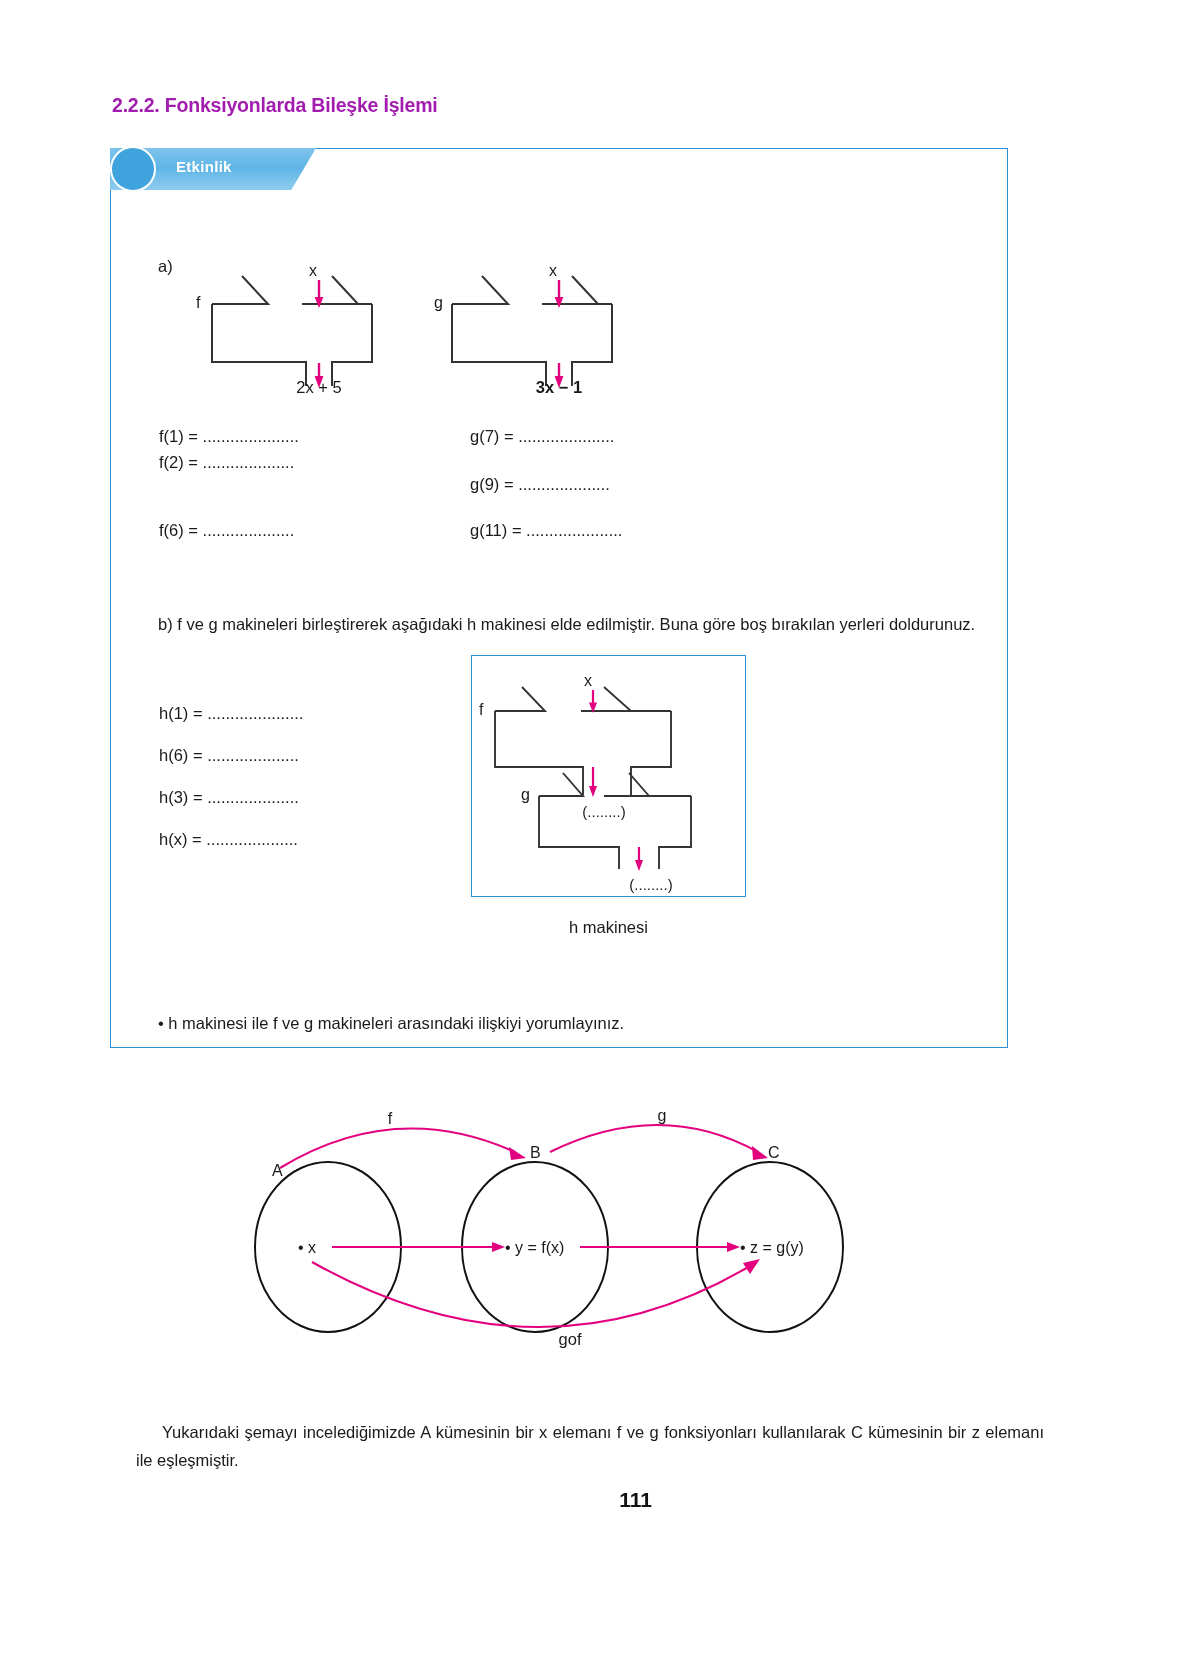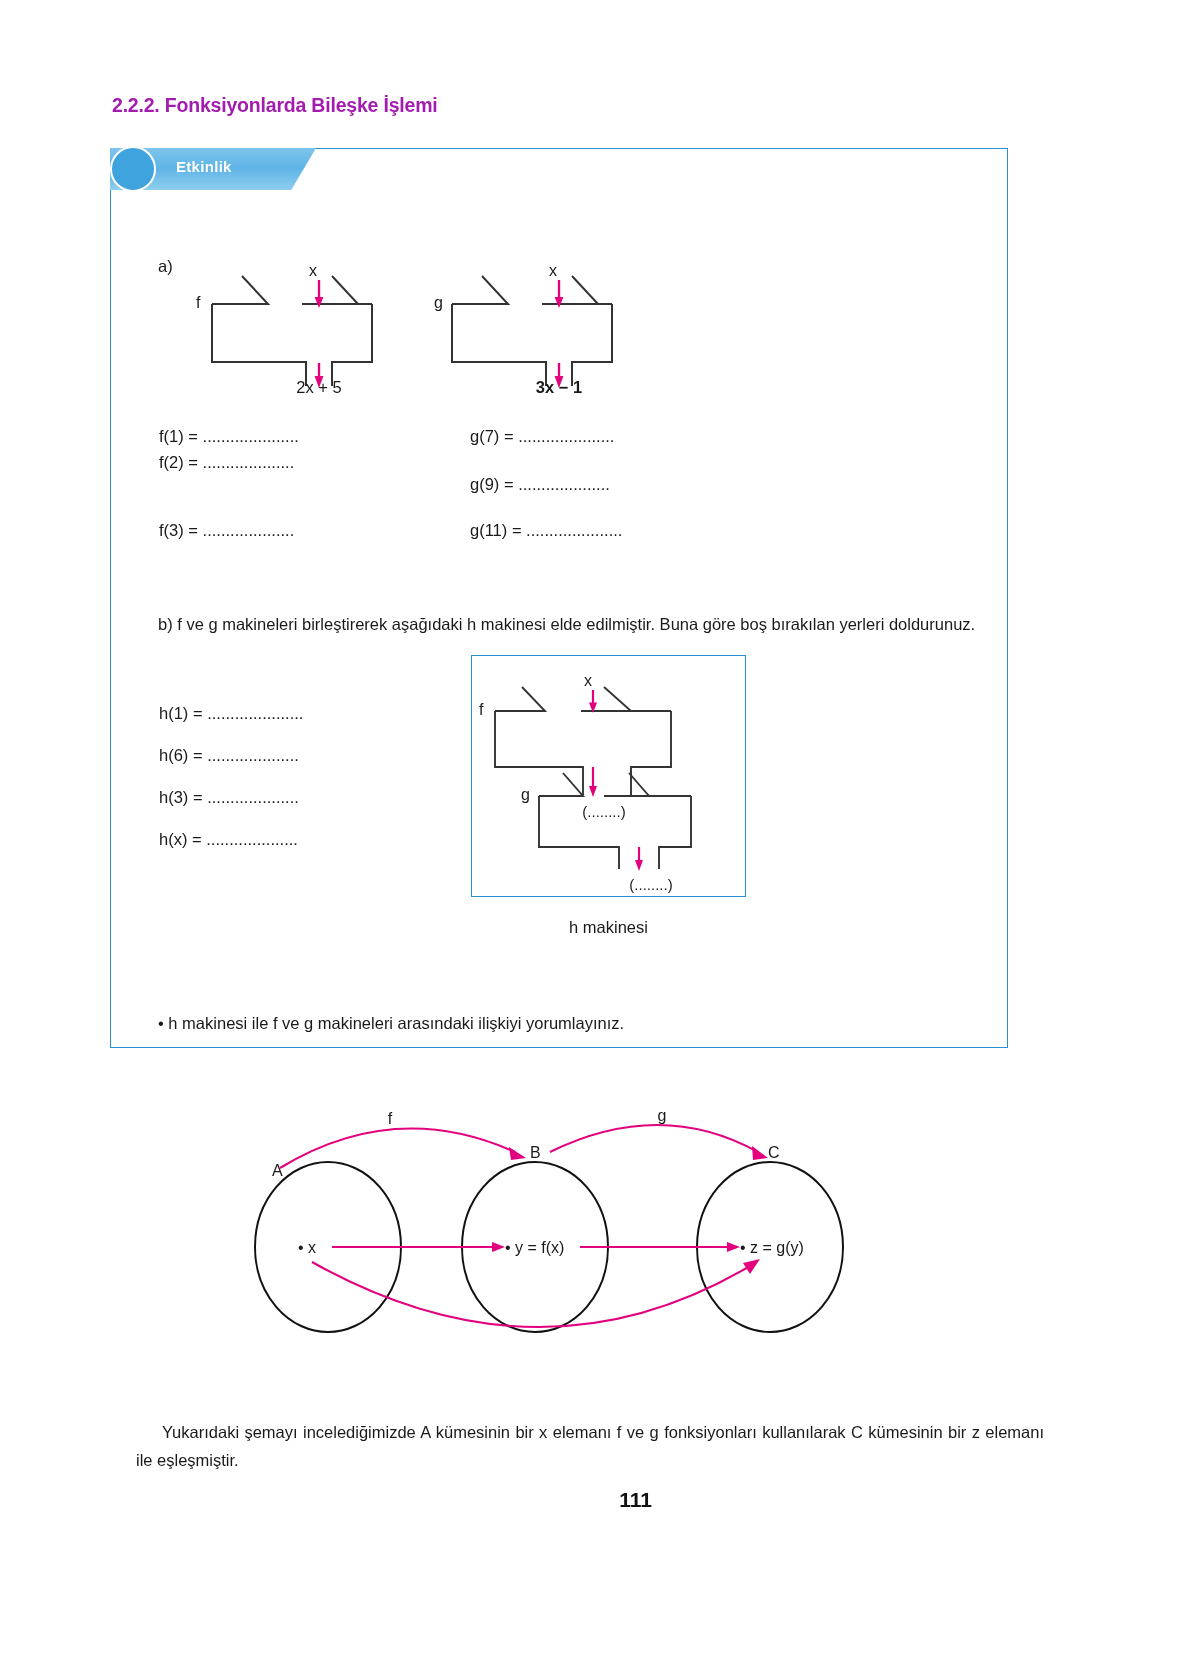--- a/index.html
+++ b/index.html
@@ -232,21 +232,21 @@
 
   <div class="fill-row" style="left:159px; top:427px;">
     <span>f(1) =</span>
     <span>.....................</span>
   </div>
   <div class="fill-row" style="left:159px; top:453px;text-align:center;">
     <span>f(2) =</span>
     <span>....................</span>
   </div>
   <div class="fill-row" style="left:159px; top:521px;">
-    <span>f(3) =</span>
+    <span>f(6) =</span>
     <span>....................</span>
   </div>
 
   <div class="fill-row" style="left:470px; top:427px;">
     <span>g(7) =</span>
     <span>.....................</span>
   </div>
   <div class="fill-row" style="left:470px; top:475px;">
     <span>g(9) =</span>
     <span>....................</span>
@@ -343,18 +343,19 @@
       <text class="svg-text" x="140" y="34" text-anchor="middle">f</text>
 
       <path d="M 300 62 Q 410 8 508 62" fill="none" stroke="#e3007f" stroke-width="2.1"></path>
       <polygon points="518,68 502,56 503,70" fill="#e3007f"></polygon>
       <text class="svg-text" x="412" y="31" text-anchor="middle">g</text>
 
       <path d="M 62 172 Q 290 300 500 176" fill="none" stroke="#e3007f" stroke-width="2.1"></path>
       <polygon points="510,169 493,173 500,184" fill="#e3007f"></polygon>
     </svg>
   </div>
+  <div id="gof-label">gof</div>
 
   <div class="body-text" id="closing-text">Yukarıdaki şemayı incelediğimizde A kümesinin bir x elemanı f ve g fonksiyonları kullanılarak C kümesinin bir z elemanı ile eşleşmiştir.</div>
 
   <div id="page-number">111</div>
 
 </div>
 
 </body></html>

